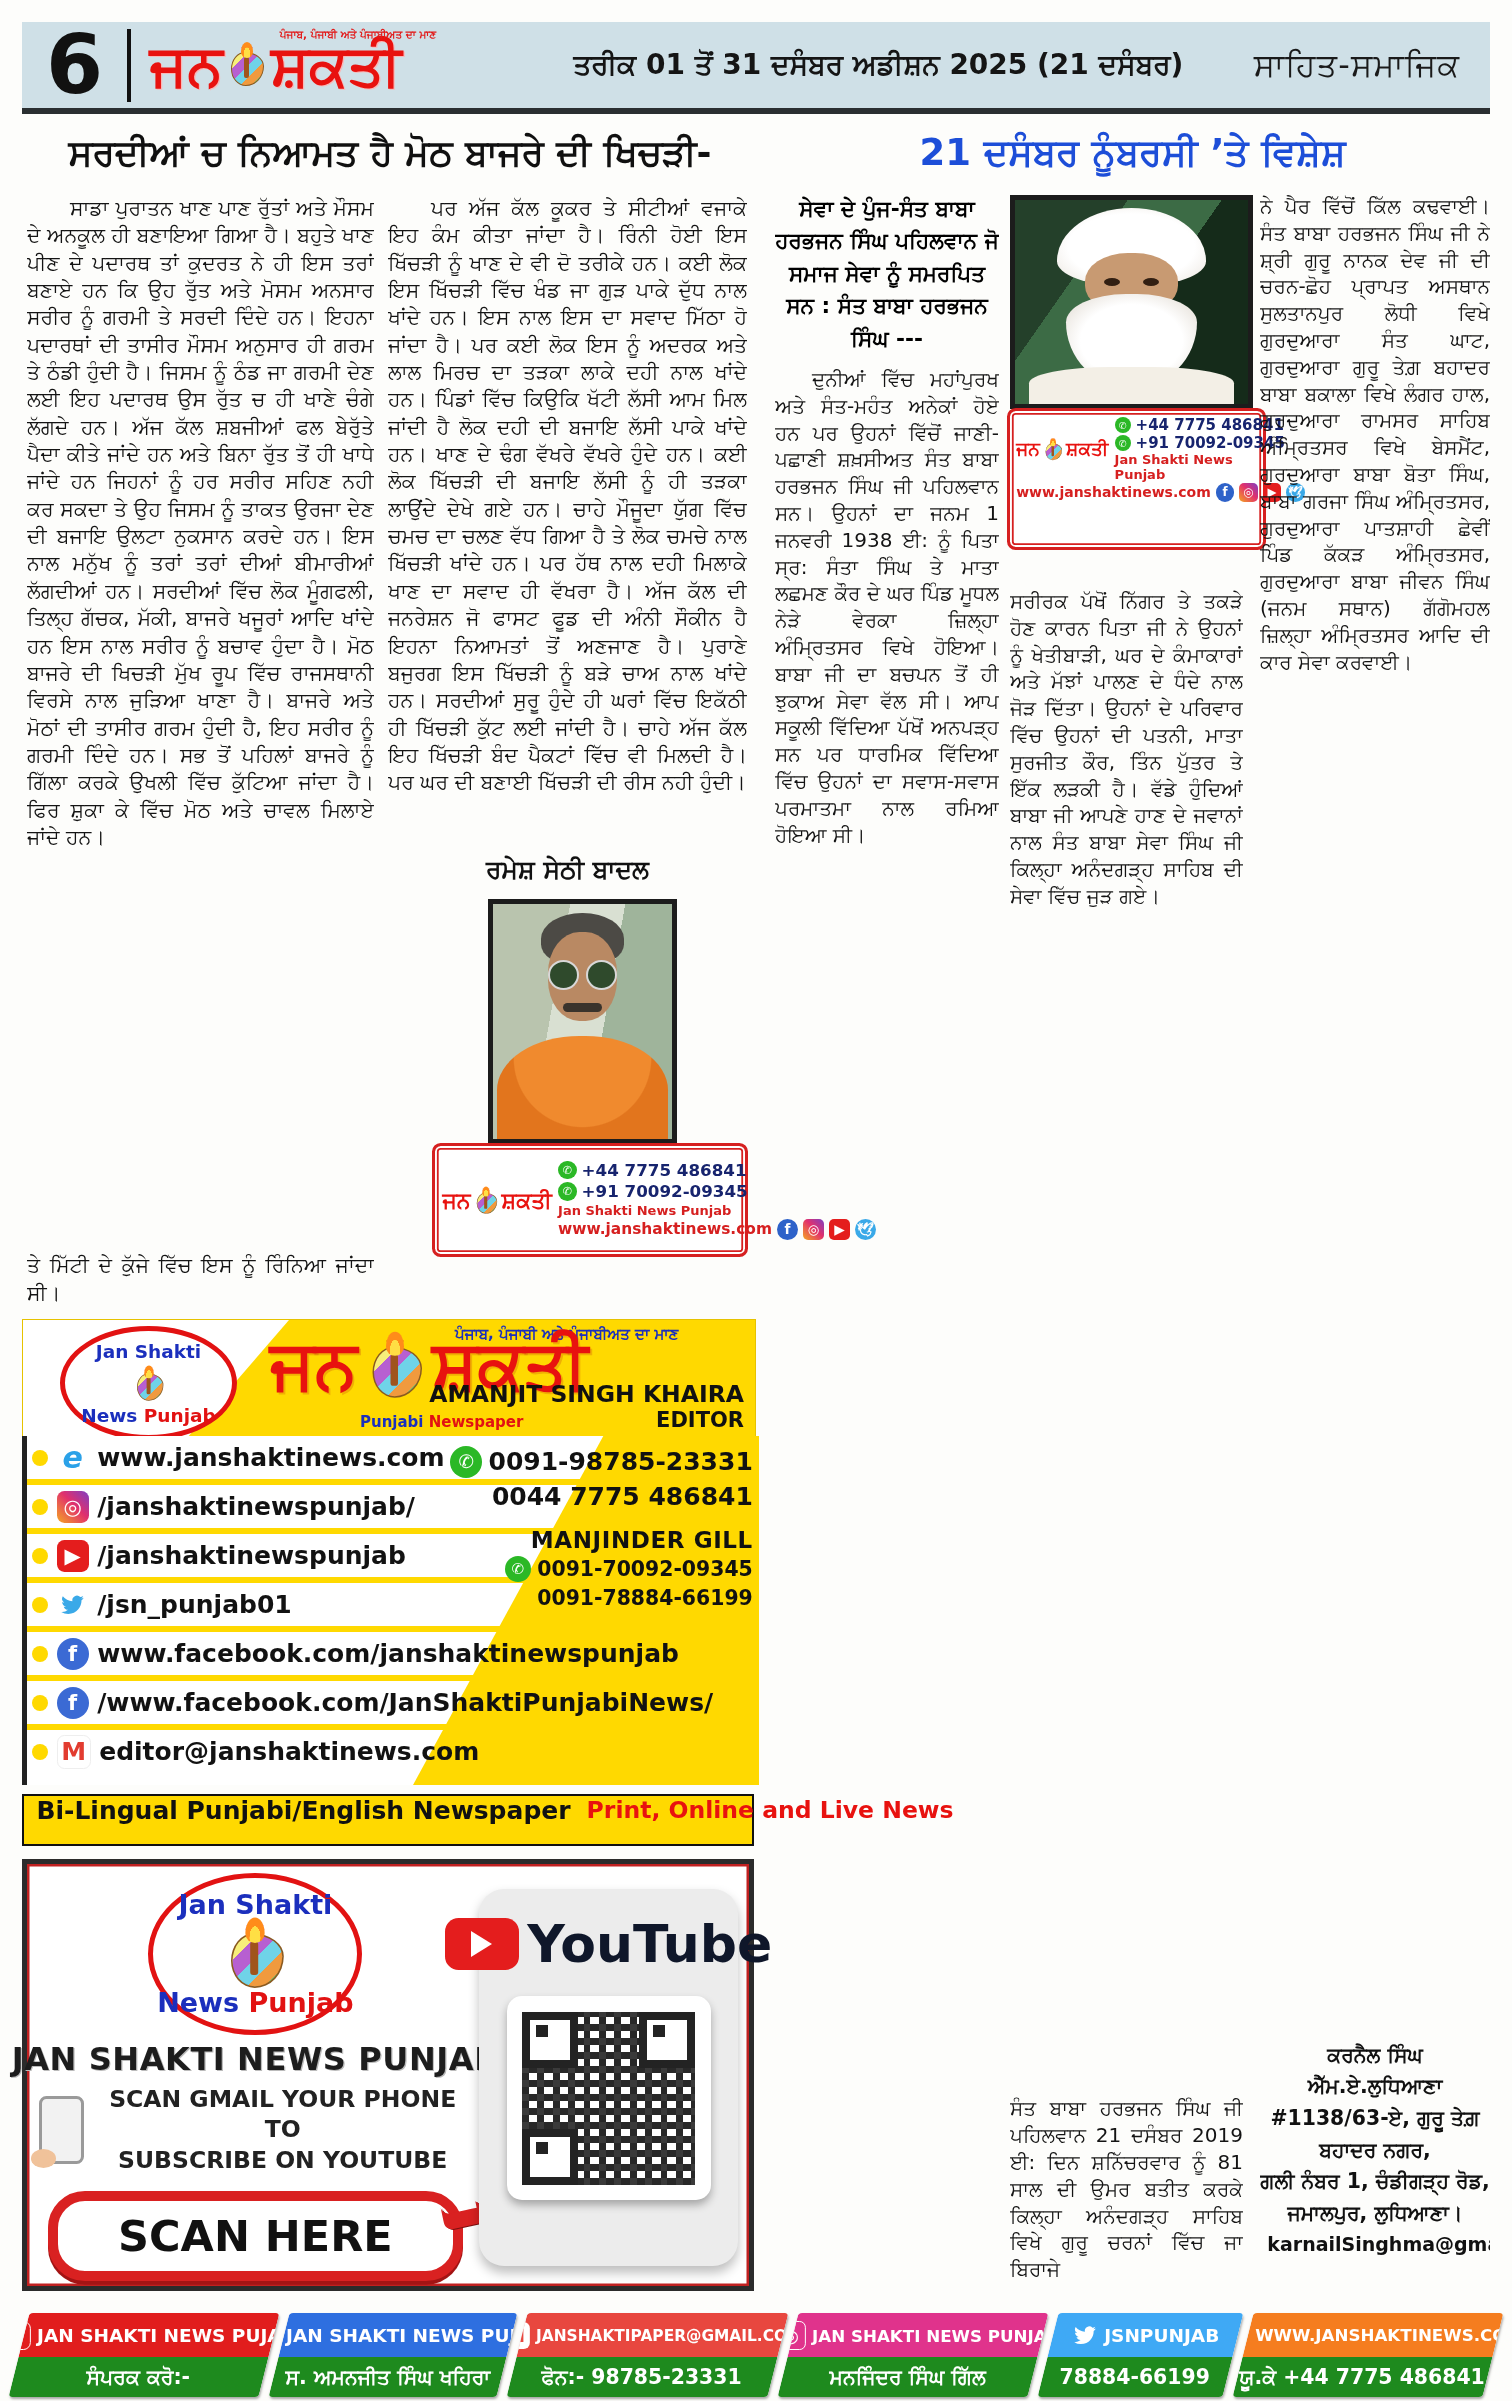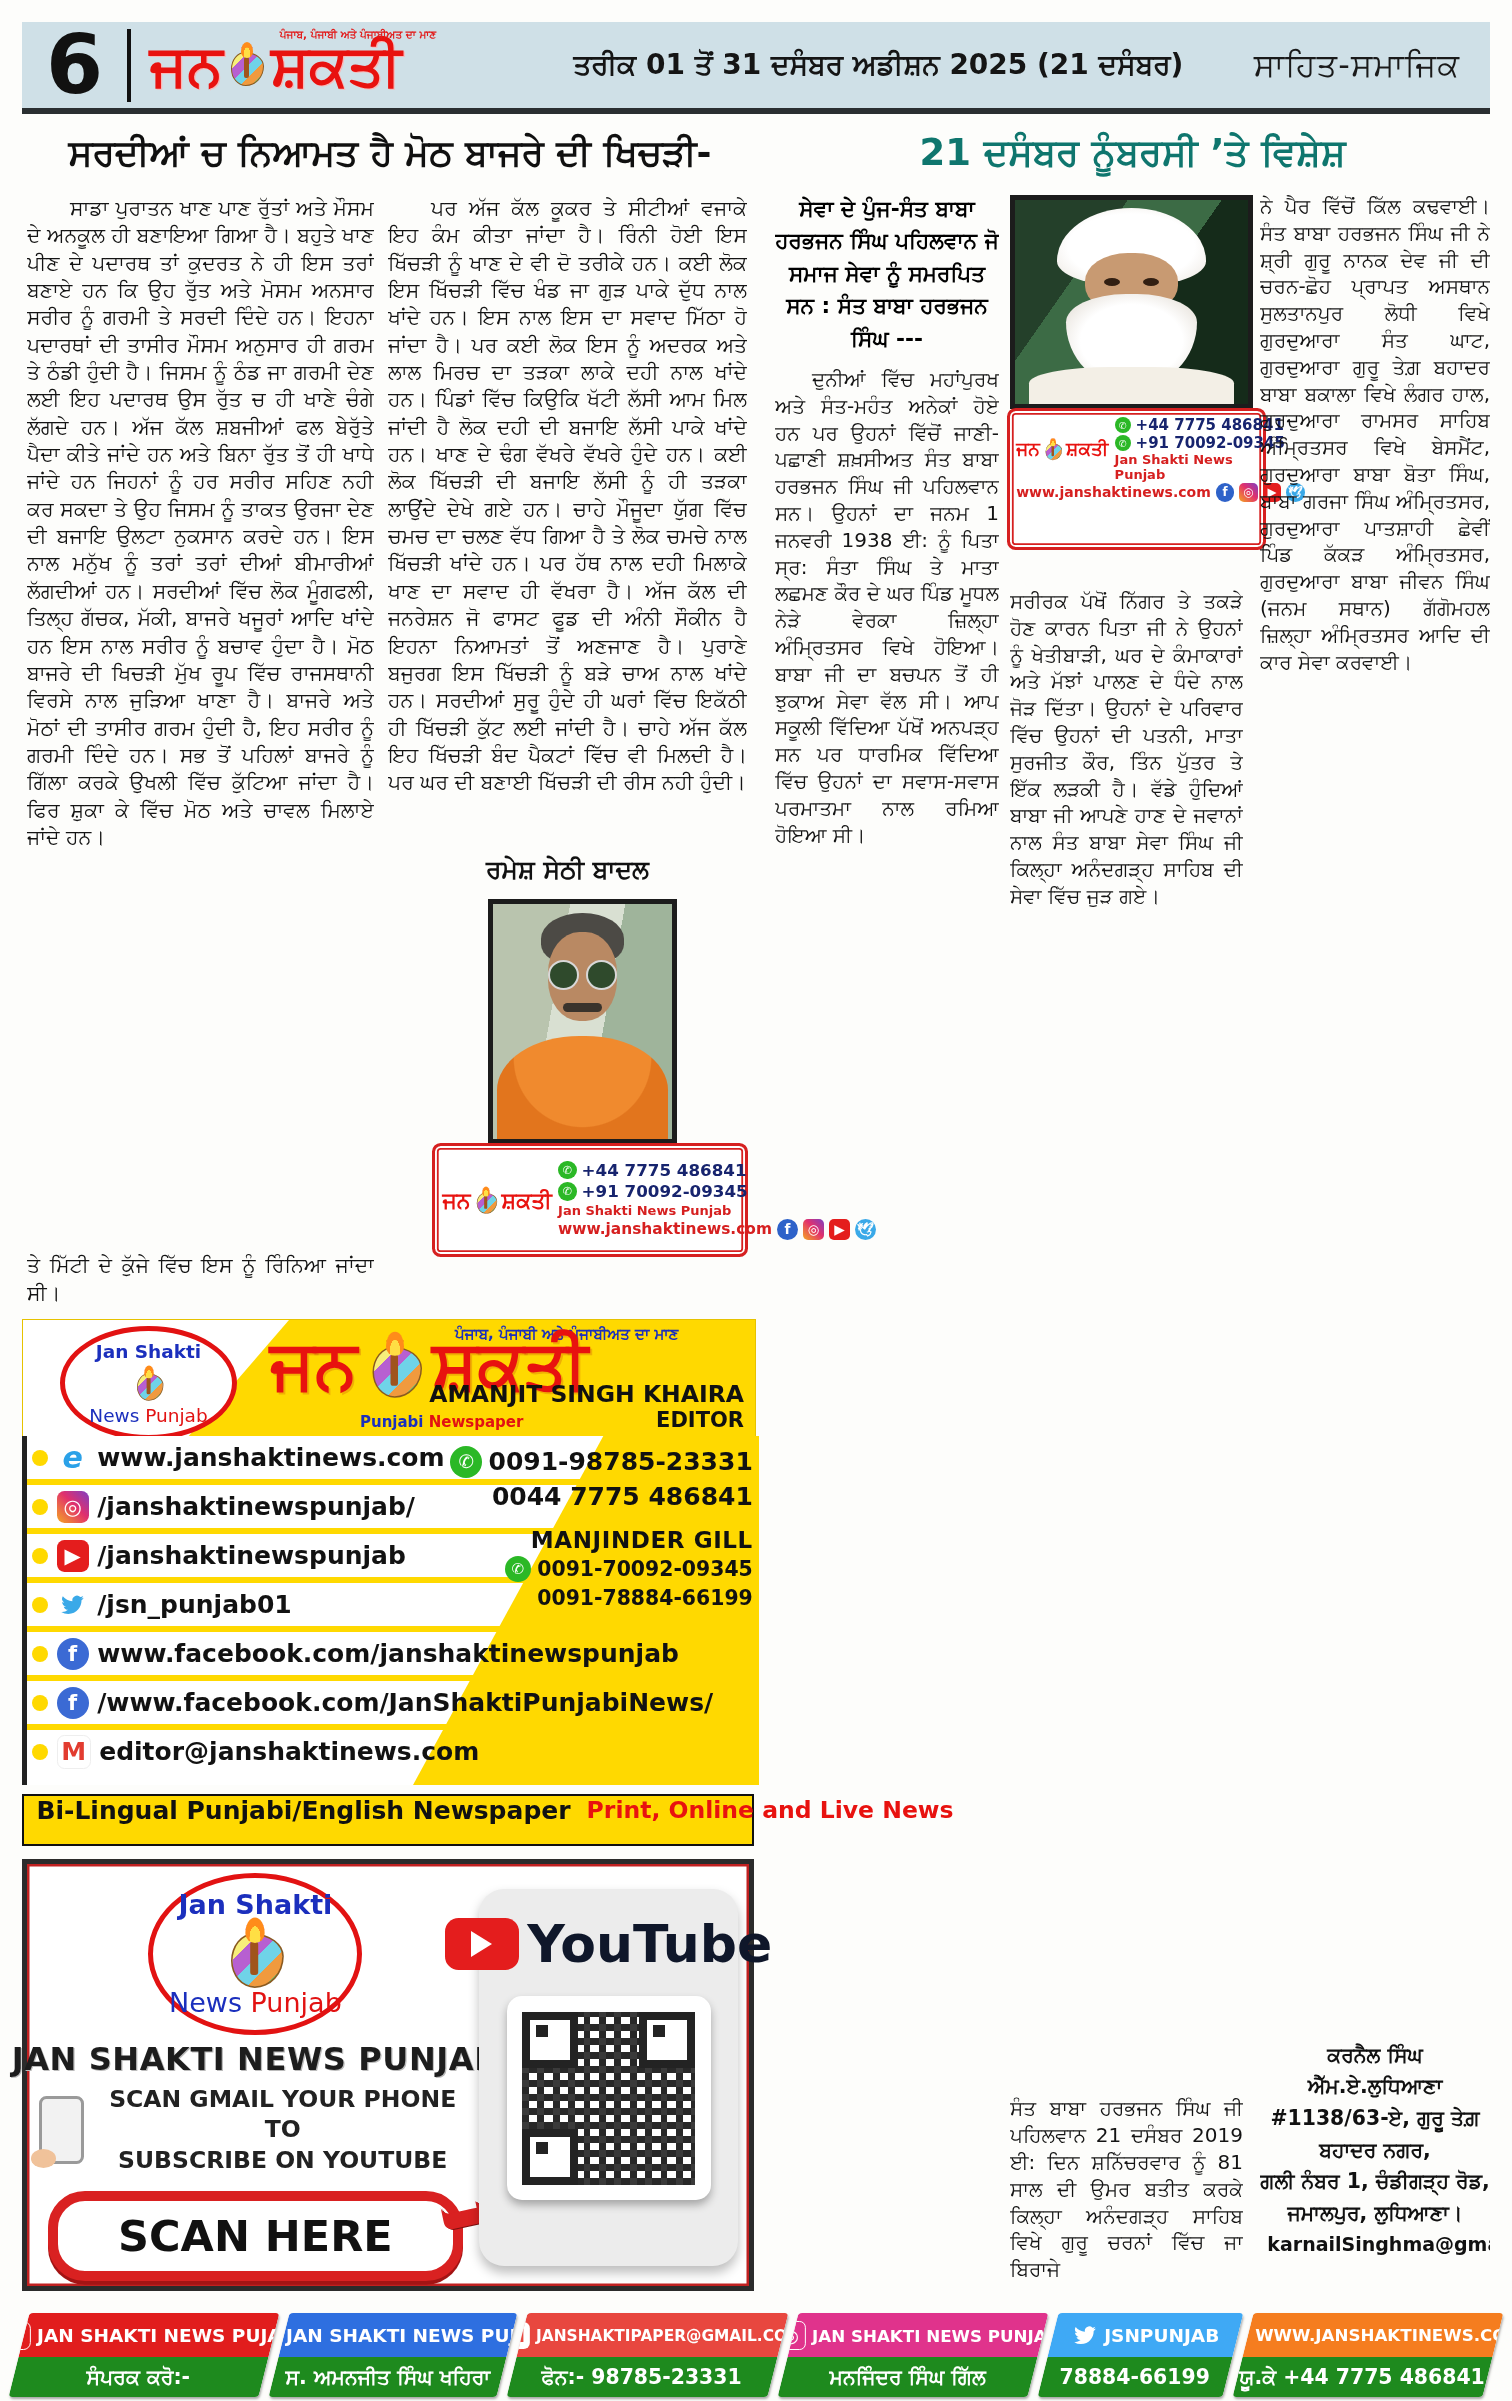--- a/index.html
+++ b/index.html
@@ -14,21 +14,21 @@
   .mast-word{color:#e8120f;font-weight:bold;font-size:57px;line-height:1;text-shadow:1.2px 1.2px 0 #f8b9b9;}
   .date-line{flex:1;text-align:center;font-size:28px;font-weight:bold;color:#151515;}
   .category{width:266px;text-align:center;font-size:32px;color:#1a1a1a;letter-spacing:1.2px;}
   
   .emblem{position:relative;width:36px;height:43px;flex:0 0 auto;}
   .emblem .map{position:absolute;left:2.5px;top:8.6px;width:31px;height:32px;border-radius:42% 58% 55% 45%/50% 42% 58% 50%;background:linear-gradient(135deg,#f7ef7a 0 25%,#b75fd1 25% 45%,#6fd3e8 45% 65%,#f09a3e 65% 82%,#7ac46a 82% 100%);border:1.2px solid #8a5a20;}
   .emblem .flame{position:absolute;left:11.7px;top:-1.2px;width:12.4px;height:16px;background:radial-gradient(ellipse at 50% 80%,#ffdf44 0 40%,#ff8c1a 41% 75%,#e03010 76% 100%);border-radius:50% 50% 50% 50%/62% 62% 38% 38%;}
   .emblem .stem{position:absolute;left:15.4px;top:13.6px;width:5px;height:21px;background:#a0541c;border-radius:1.9px;}
   
   .headline-left{left:27px;top:121px;width:726px;height:64px;font-size:36px;font-weight:bold;color:#101010;text-align:center;line-height:64px;white-space:nowrap;}
-  .headline-right{left:775px;top:121px;width:715px;height:64px;font-size:37px;font-weight:bold;color:#0f766e;text-align:center;line-height:64px;white-space:nowrap;}
+  .headline-right{left:775px;top:121px;width:715px;height:64px;font-size:37px;font-weight:bold;color:#1d4ed8;text-align:center;line-height:64px;white-space:nowrap;}
   
   .body-txt{font-size:20.4px;line-height:1.34;color:#141414;text-align:justify;}
   .col{overflow:hidden;justify-content:center;}
   .flexcol{display:flex;flex-direction:column;}
   .author-line{text-align:center;font-weight:bold;font-size:25px;color:#111;}
   .intro-bold{font-weight:bold;text-align:center;font-size:21.6px;line-height:1.5;margin-bottom:11px;}
   .sig-block{text-align:center;font-weight:bold;font-size:20.4px;line-height:1.55;color:#111;}
   .sig-email{white-space:nowrap;font-weight:bold;font-size:19px;margin-left:-80px;width:calc(100% + 93px);text-align:center;}
   
   .photo-frame{border:5px solid #1c1c1c;background:#222;}
@@ -58,21 +58,21 @@
   .chip.fb{background:#2e62c9;border-radius:50%;}
   .chip.ig{background:linear-gradient(45deg,#f5a623,#e1306c 55%,#7d3fc4);}
   .chip.yt{background:#e41d1d;}
   .chip.tw{background:#3aa9e8;border-radius:50%;}
   .wa{display:inline-flex;align-items:center;justify-content:center;background:#2bb826;color:#fff;border-radius:50%;flex:0 0 auto;}
   
   .brand{left:22px;top:1319px;width:732px;height:117px;background:#ffd900;overflow:hidden;border:1.9px solid #e6c200;}
   .brand .wedge{position:absolute;left:0;top:0;width:266px;height:117px;background:#fff;clip-path:polygon(0 0,100% 0,62% 100%,0 100%);}
   .circle-logo{position:relative;background:#fff;border:5px solid #e21212;border-radius:50%;display:flex;flex-direction:column;align-items:center;justify-content:center;}
   .circle-logo .ct{color:#1b2fbd;font-weight:bold;}
-  .circle-logo .cb{font-weight:normal;}
+  .circle-logo .cb{font-weight:bold;}
   .circle-logo .cb .w1{color:#1b2fbd;} .circle-logo .cb .w2{color:#e21212;}
   .brand-center{position:absolute;left:247px;top:11px;display:flex;align-items:center;gap:8.6px;}
   .brand-center .bw{color:#e8120f;font-weight:bold;font-size:68px;line-height:1;text-shadow:1.9px 1.9px 0 #b30d0d33;}
   .brand .btag{position:absolute;left:432px;top:5px;font-size:15px;font-weight:bold;color:#1b2fbd;}
   .brand .bsub{position:absolute;left:337px;top:93px;font-size:15px;font-weight:bold;color:#1b2fbd;}
   .brand .bsub span{color:#e21212;}
   .brand .editor{position:absolute;right:11px;bottom:5px;text-align:right;color:#111;font-weight:bold;}
   .brand .editor .en{font-size:23.5px;} .brand .editor .er{font-size:21px;}
   
   .social{left:22px;top:1436px;width:732px;height:349px;background:#fff;border-left:5px solid #222;}

